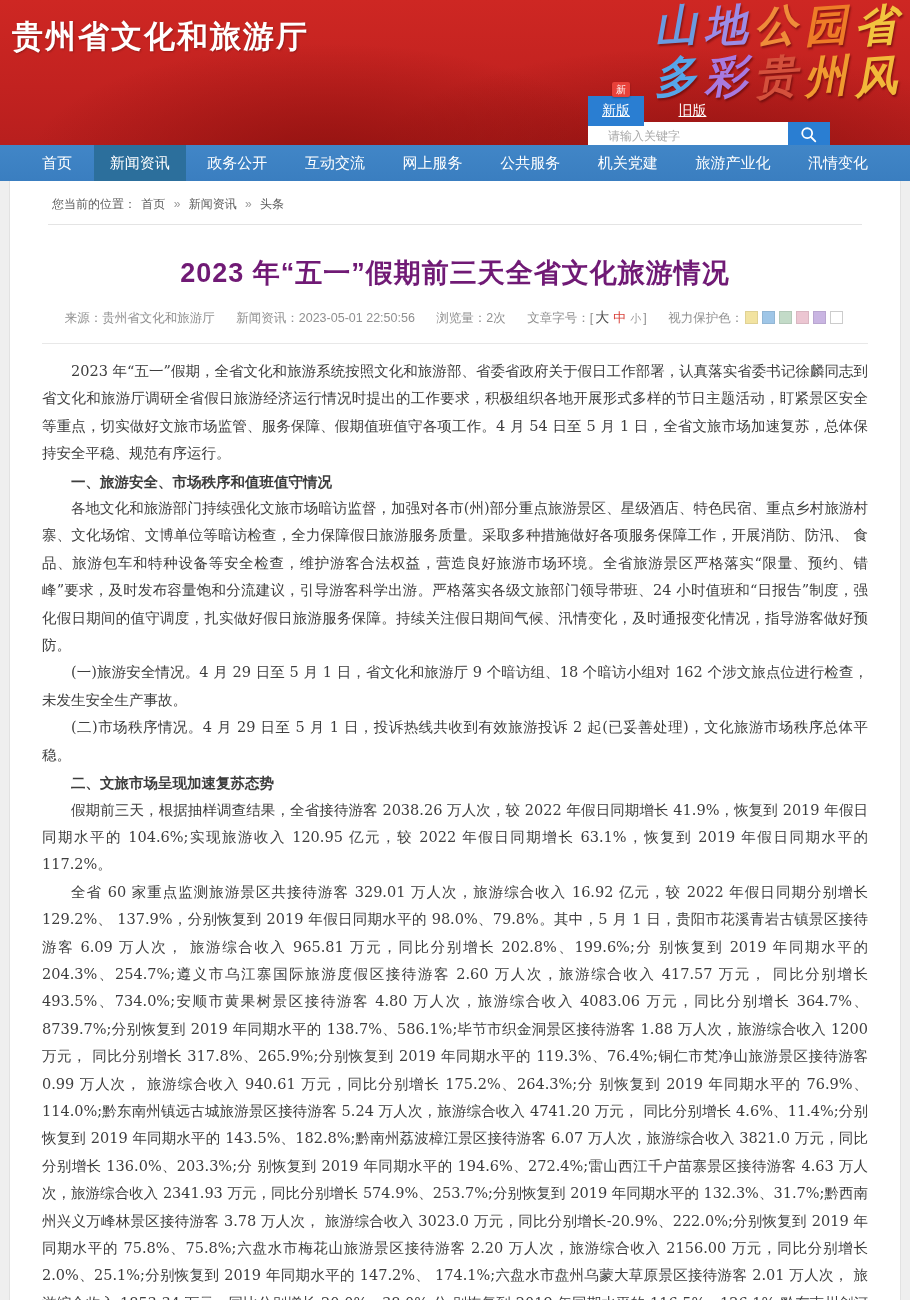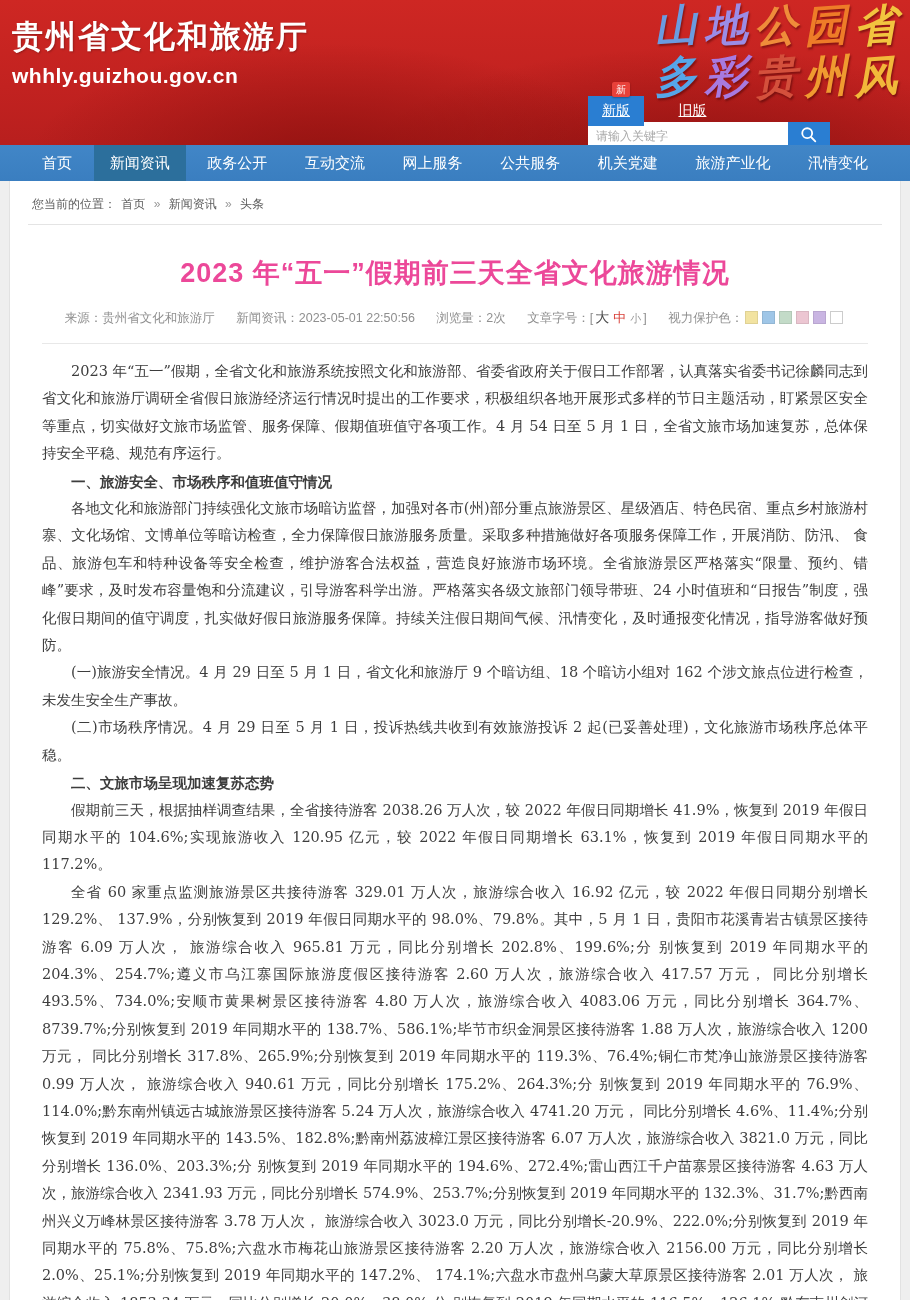--- a/index.html
+++ b/index.html
@@ -48,21 +48,21 @@
   .tab.inactive { background: transparent; margin-left: 16px; }
   .new-badge {
     position: absolute; left: 24px; top: -2px;
     background: #e8413a; color: #fff; font-size: 10px;
     padding: 1px 4px; border-radius: 2px; line-height: 13px;
     box-shadow: 0 1px 2px rgba(0,0,0,.3);
   }
   .search-row { display: flex; height: 28px; width: 242px; }
   .search-input {
     flex: 1; border: none; outline: none; background: #fff;
-    font-size: 12px; padding: 0 8px; color: #555;
+    font-size: 12px; padding: 0 20px; color: #555;
   }
   .search-input::placeholder { color: #a9a9a9; }
   .search-btn {
     width: 42px; border: none; background: #2a7ed2; cursor: pointer;
     display: flex; align-items: center; justify-content: center;
   }
 
   
   .main-nav {
     display: flex; justify-content: space-between; align-items: stretch;
@@ -75,30 +75,30 @@
   }
   .nav-item.active { background: #2c6f9c; }
 
   
   .content-card {
     margin: 0 9px; background: #fff;
     border-left: 1px solid #e2e2e2; border-right: 1px solid #e2e2e2;
     min-height: 1110px;
   }
   .breadcrumb {
-    margin: 0 18px; padding: 15px 4px 11px;
+    margin: 0 38px; padding: 15px 4px 11px;
     font-size: 12px; color: #5c5c5c;
     border-bottom: 1px solid #e4e4e4;
   }
   .breadcrumb .crumb { cursor: pointer; margin: 0 2px; }
   .breadcrumb .sep { color: #9a9a9a; margin: 0 3px; }
 
   .article { padding: 0 32px; }
   .article-title {
-    text-align: center; color: #ec4899;
+    text-align: center; color: #701a75;
     font-size: 27px; font-weight: bold; letter-spacing: 1px;
     margin: 30px 0 18px;
   }
   .article-meta {
     text-align: center; color: #8f8f8f; font-size: 12.5px;
     padding-bottom: 16px; border-bottom: 1px solid #e8e8e8;
     white-space: nowrap;
   }
   .meta-group { margin: 0 9px; }
   .fontsize-opt { cursor: pointer; margin: 0 2px; }
@@ -122,21 +122,20 @@
   .article-body p.heading { font-weight: bold; }
 </style>
 </head>
 <body>
 
 <div class="page">
 
   <div class="site-header">
     <div class="brand">
       <div class="brand-title">贵州省文化和旅游厅</div>
-      <div class="brand-url">whhly.guizhou.gov.cn</div>
     </div>
 
     <div class="slogan">
       <div class="slogan-line">
         <span style="color: rgb(107, 155, 224);">山</span><span style="color: rgb(155, 140, 230);">地</span><span style="color: rgb(239, 140, 58);">公</span><span style="color: rgb(238, 124, 40);">园</span><span style="color: rgb(242, 196, 63);">省</span>
       </div>
       <div class="slogan-line">
         <span style="color: rgb(86, 166, 232);">多</span><span style="color: rgb(168, 122, 224);">彩</span><span style="color: rgb(212, 80, 60);">贵</span><span style="color: rgb(240, 154, 48);">州</span><span style="color: rgb(242, 184, 58);">风</span>
       </div>
     </div>

